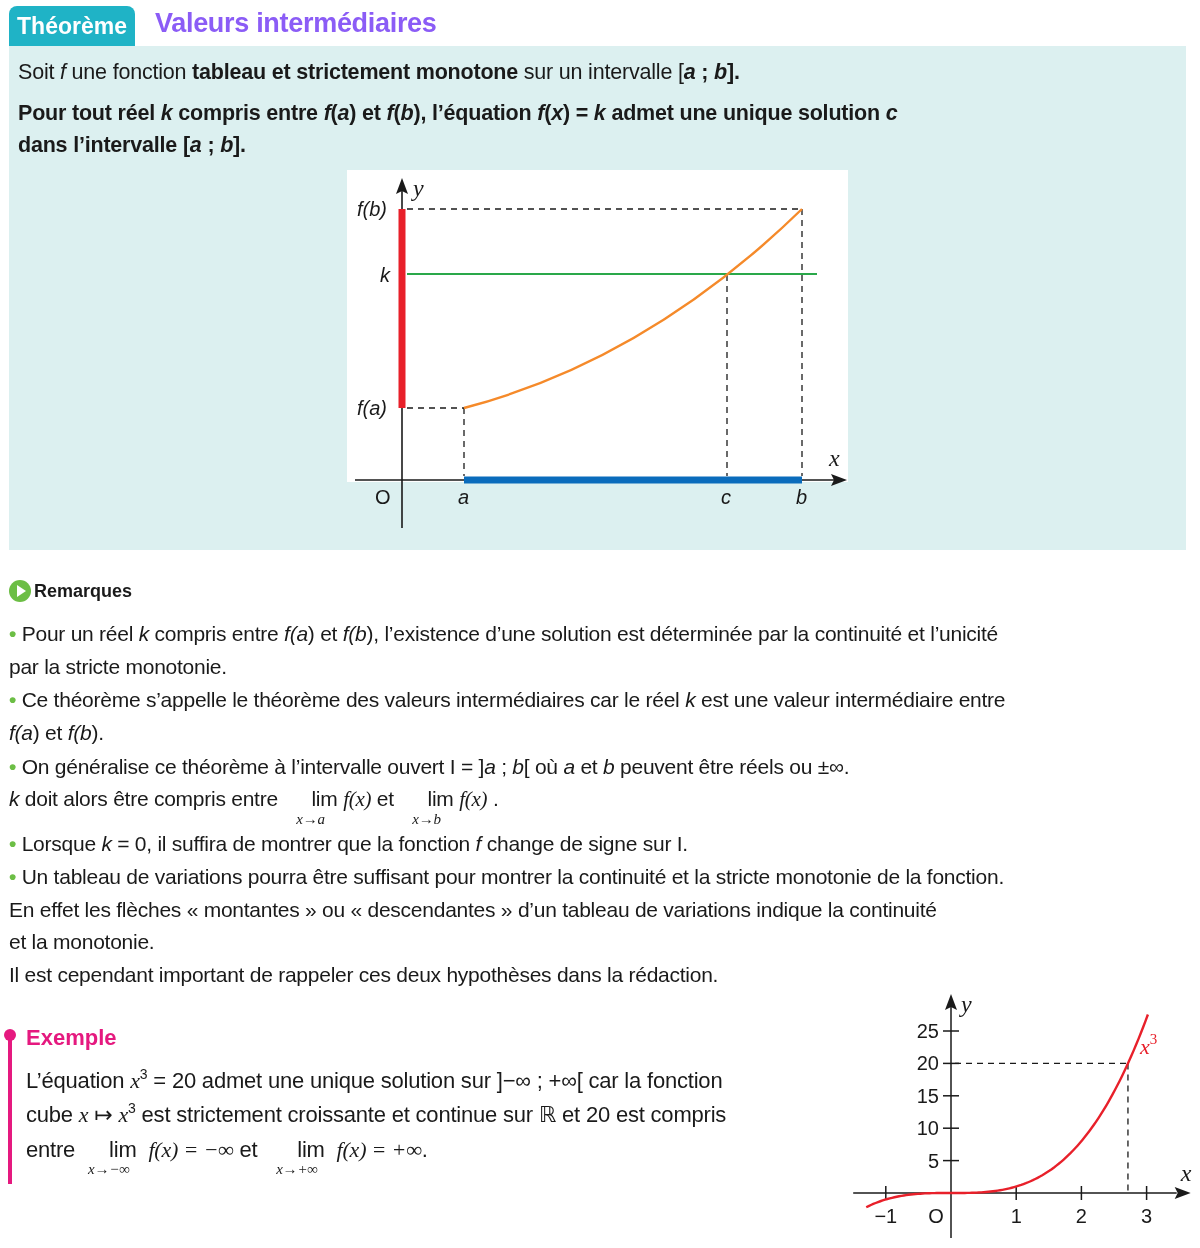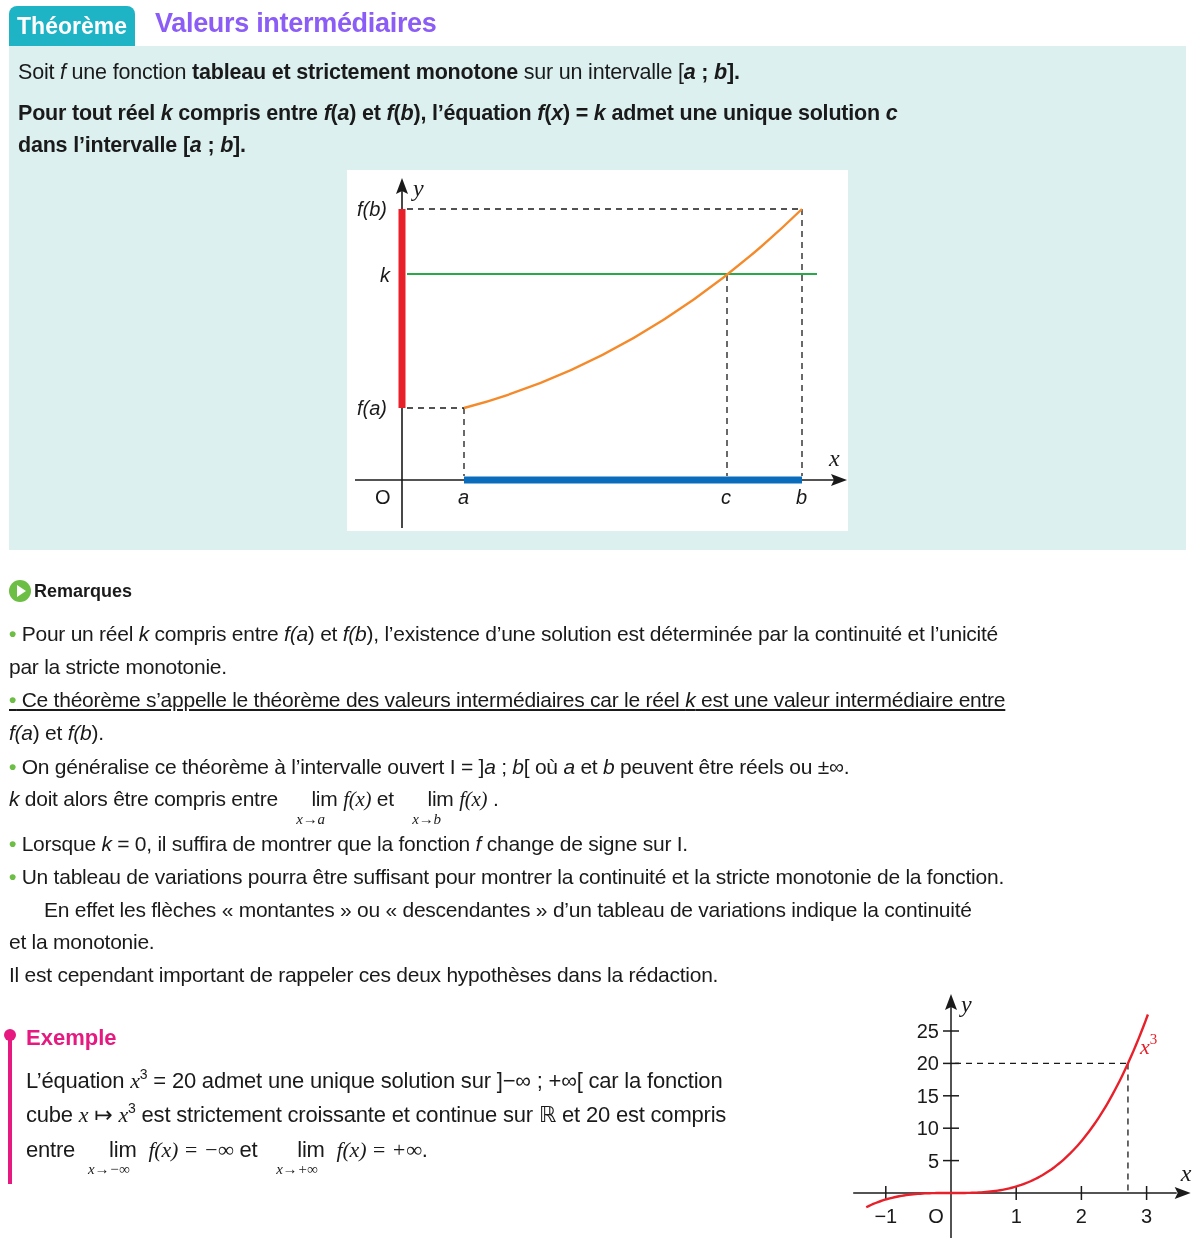--- a/index.html
+++ b/index.html
@@ -9,21 +9,21 @@
   
   #thm-tab { left: 9px; top: 6px; height: 40px; width: 126px; background: #1fb3c6;
              border-radius: 8px 8px 0 0; color: #fff; font-weight: bold; font-size: 23px;
              display: flex; align-items: center; justify-content: center; }
   #thm-title { left: 155px; top: 8px; font-size: 27px; color: #8b5cf6; font-weight: bold; letter-spacing: -0.3px; }
   #thm-box { left: 9px; top: 46px; width: 1177px; height: 504px; background: #dcf0f0; }
   .thm-line { font-size: 21.5px; font-weight: bold; left: 18px; white-space: nowrap; letter-spacing: -0.2px; }
   .it { font-style: italic; }
   .reg { font-weight: normal; }
   
-  #g1 { left: 347px; top: 170px; width: 501px; height: 361px; background: #ffffff; }
+  #g1 { left: 347px; top: 170px; width: 501px; height: 312px; background: #ffffff; }
   #g1 svg, #g2 svg { position: absolute; left: 0; top: 0; }
   .lbl { font-family: "Liberation Sans", sans-serif; font-size: 20px; fill: #1a1a1a; }
   .lbl-it { font-style: italic; }
   .serif-it { font-family: "Liberation Serif", serif; font-style: italic; }
   
   #rem-head { left: 9px; top: 580px; font-size: 18px; font-weight: bold; display: flex; align-items: center; }
   #rem-icon { width: 22px; height: 22px; border-radius: 50%; background: #6cbe45; position: relative; margin-right: 3px; }
   #rem-icon::after { content: ""; position: absolute; left: 8px; top: 5px; border-left: 9px solid #fff;
                      border-top: 6px solid transparent; border-bottom: 6px solid transparent; }
   .rem-line { left: 9px; font-size: 21px; white-space: nowrap; letter-spacing: -0.25px; }
@@ -94,42 +94,42 @@
 <div id="rem-head" class="abs">
   <span id="rem-icon"></span>
   <span>Remarques</span>
 </div>
 
 <div class="abs rem-line" style="top:622px;">
   <span class="bullet">•</span><span> Pour un réel </span><span class="it">k</span><span> compris entre </span><span class="it">f(</span><span class="it">a</span><span>) et </span><span class="it">f(</span><span class="it">b</span><span>), l’existence d’une solution est déterminée par la continuité et l’unicité</span>
 </div>
 <div class="abs rem-line" style="top:655px;">par la stricte monotonie.</div>
 
-<div class="abs rem-line" style="top:688px;text-decoration:underline;">
+<div class="abs rem-line" style="top:688px;">
   <span class="bullet">•</span><span> Ce théorème s’appelle le théorème des valeurs intermédiaires car le réel </span><span class="it">k</span><span> est une valeur intermédiaire entre</span>
 </div>
 <div class="abs rem-line" style="top:721px;">
   <span class="it">f(</span><span class="it">a</span><span>) et </span><span class="it">f(</span><span class="it">b</span><span>).</span>
 </div>
 
 <div class="abs rem-line" style="top:755px;">
   <span class="bullet">•</span><span> On généralise ce théorème à l’intervalle ouvert I = ]</span><span class="it">a</span><span> ; </span><span class="it">b</span><span>[ où </span><span class="it">a</span><span> et </span><span class="it">b</span><span> peuvent être réels ou ±∞.</span>
 </div>
 <div class="abs rem-line" style="top:787px;">
   <span class="it">k</span><span> doit alors être compris entre </span><span class="lim"><span>lim</span><span class="sub">x→a</span></span> <span class="mathf">f(x)</span><span> et </span><span class="lim"><span>lim</span><span class="sub">x→b</span></span> <span class="mathf">f(x)</span><span> .</span>
 </div>
 
 <div class="abs rem-line" style="top:832px;">
   <span class="bullet">•</span><span> Lorsque </span><span class="it">k</span><span> = 0, il suffira de montrer que la fonction </span><span class="it">f</span><span> change de signe sur I.</span>
 </div>
 
 <div class="abs rem-line" style="top:865px;">
   <span class="bullet">•</span><span> Un tableau de variations pourra être suffisant pour montrer la continuité et la stricte monotonie de la fonction.</span>
 </div>
-<div class="abs rem-line" style="top:898px;margin-left:35px;">En effet les flèches « montantes » ou « descendantes » d’un tableau de variations indique la continuité</div>
+<div class="abs rem-line" style="top:898px;">En effet les flèches « montantes » ou « descendantes » d’un tableau de variations indique la continuité</div>
 <div class="abs rem-line" style="top:930px;">et la monotonie.</div>
 <div class="abs rem-line" style="top:963px;">Il est cependant important de rappeler ces deux hypothèses dans la rédaction.</div>
 
 <div id="ex-dot" class="abs"></div>
 <div id="ex-bar" class="abs"></div>
 <div id="ex-title" class="abs">Exemple</div>
 
 <div class="abs ex-line" style="top:1068px;">
   <span>L’équation </span><span class="mathf">x</span><sup>3</sup><span> = 20 admet une unique solution sur ]−∞ ; +∞[ car la fonction</span>
 </div>

